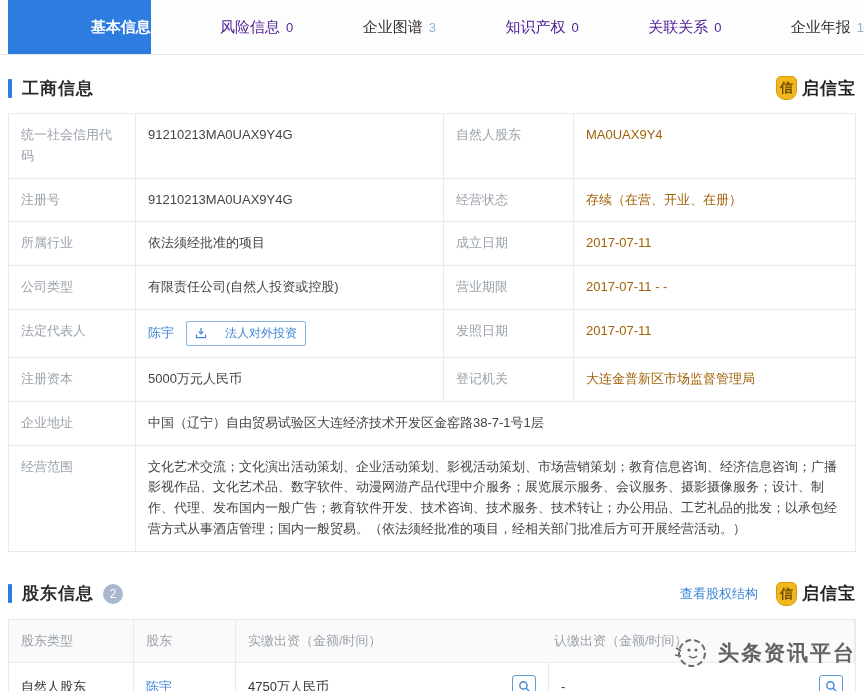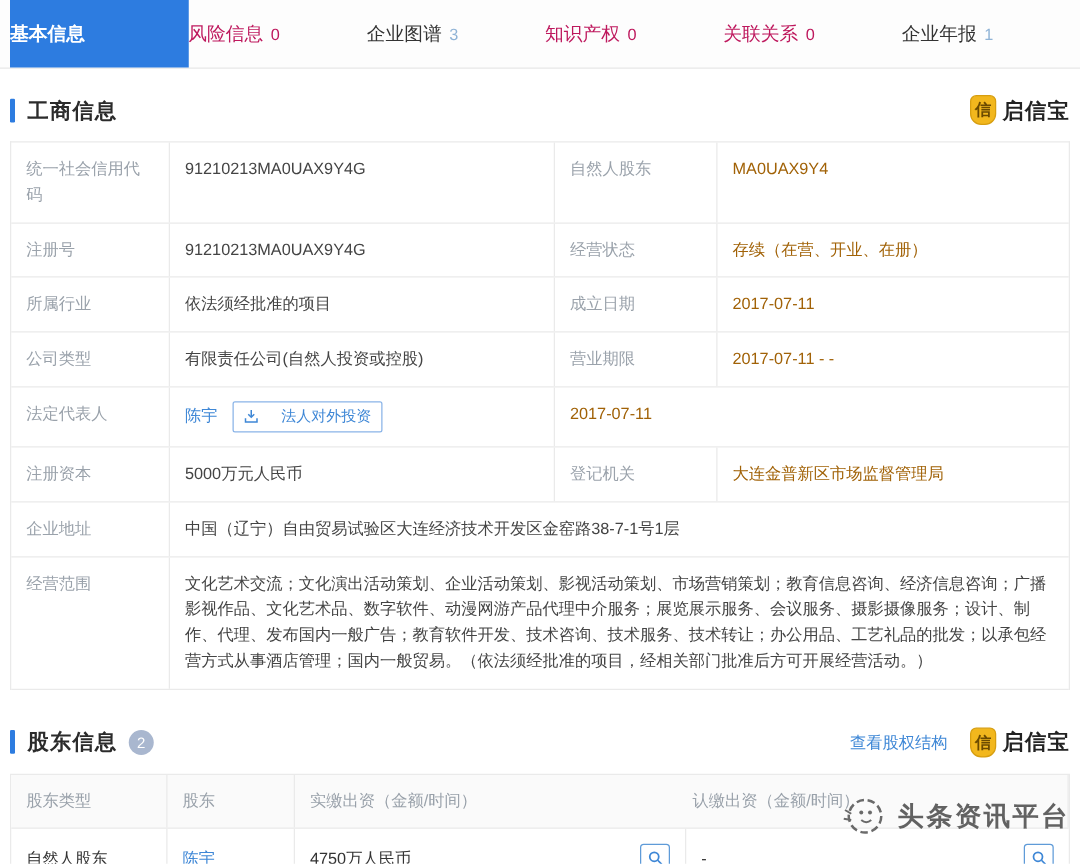--- a/index.html
+++ b/index.html
@@ -3,24 +3,24 @@
 <meta charset="utf-8">
 <style>
   * { box-sizing: border-box; margin: 0; padding: 0; }
   html,body { width:864px; height:691px; }
   body {
     font-family: "Liberation Sans", "DejaVu Sans", sans-serif;
     background:#fff; color:#333; position:relative; overflow:hidden;
   }
   
   .tabbar { display:flex; height:55px; background:#fdfdfd; border-bottom:1px solid #e7e7e7; padding-left:8px; }
-  .tab { flex:1; display:flex; align-items:center; justify-content:flex-start; gap:6px;
+  .tab { flex:1; display:flex; align-items:center; justify-content:flex-end; gap:6px;
          font-size:15px; color:#333; cursor:pointer; white-space:nowrap; }
   .tab .count { font-size:13px; color:#8fb3d6; }
-  .tab.dim, .tab.dim .count { color:#be185d; }
+  .tab.dim, .tab.dim .count { color:#4c1d95; }
   .tab.active { background:#2d7ce0; color:#fff; font-weight:bold; }
   
   .content { padding:0 8px; }
   .sec-header { display:flex; align-items:center; margin:21px 0 13px; }
   .sec-bar { width:4px; height:19px; background:#2d7ce0; margin-right:10px; border-radius:1px; }
   .sec-title { font-size:17px; font-weight:bold; color:#2b2b2b; letter-spacing:1px; }
   .badge { width:20px; height:20px; border-radius:50%; background:#a9b7cf; color:#fff;
            font-size:12px; display:flex; align-items:center; justify-content:center; margin-left:9px; }
   .spacer { flex:1; }
   .equity-link { color:#3e87d6; font-size:13px; margin-right:18px; cursor:pointer; text-decoration:none; }
@@ -132,20 +132,21 @@
         <a class="link">陈宇</a>
         <button class="invest-btn">
           <svg width="12" height="12" viewBox="0 0 12 12" fill="none" stroke="#3e87d6" stroke-width="1.2">
             <path d="M6 1v5.4"></path>
               <path d="M3.6 4.4L6 6.8l2.4-2.4"></path>
               <path d="M1.4 7.6v3h9.2v-3"></path>
           </svg>
           <span>法人对外投资</span>
         </button>
       </div>
+      <div class="cell lbl2">发照日期</div>
       <div class="cell val2">2017-07-11</div>
     </div>
     <div class="r-row">
       <div class="cell lbl">注册资本</div>
       <div class="cell val1">5000万元人民币</div>
       <div class="cell lbl2">登记机关</div>
       <div class="cell val2">大连金普新区市场监督管理局</div>
     </div>
     <div class="r-row">
       <div class="cell lbl">企业地址</div>

